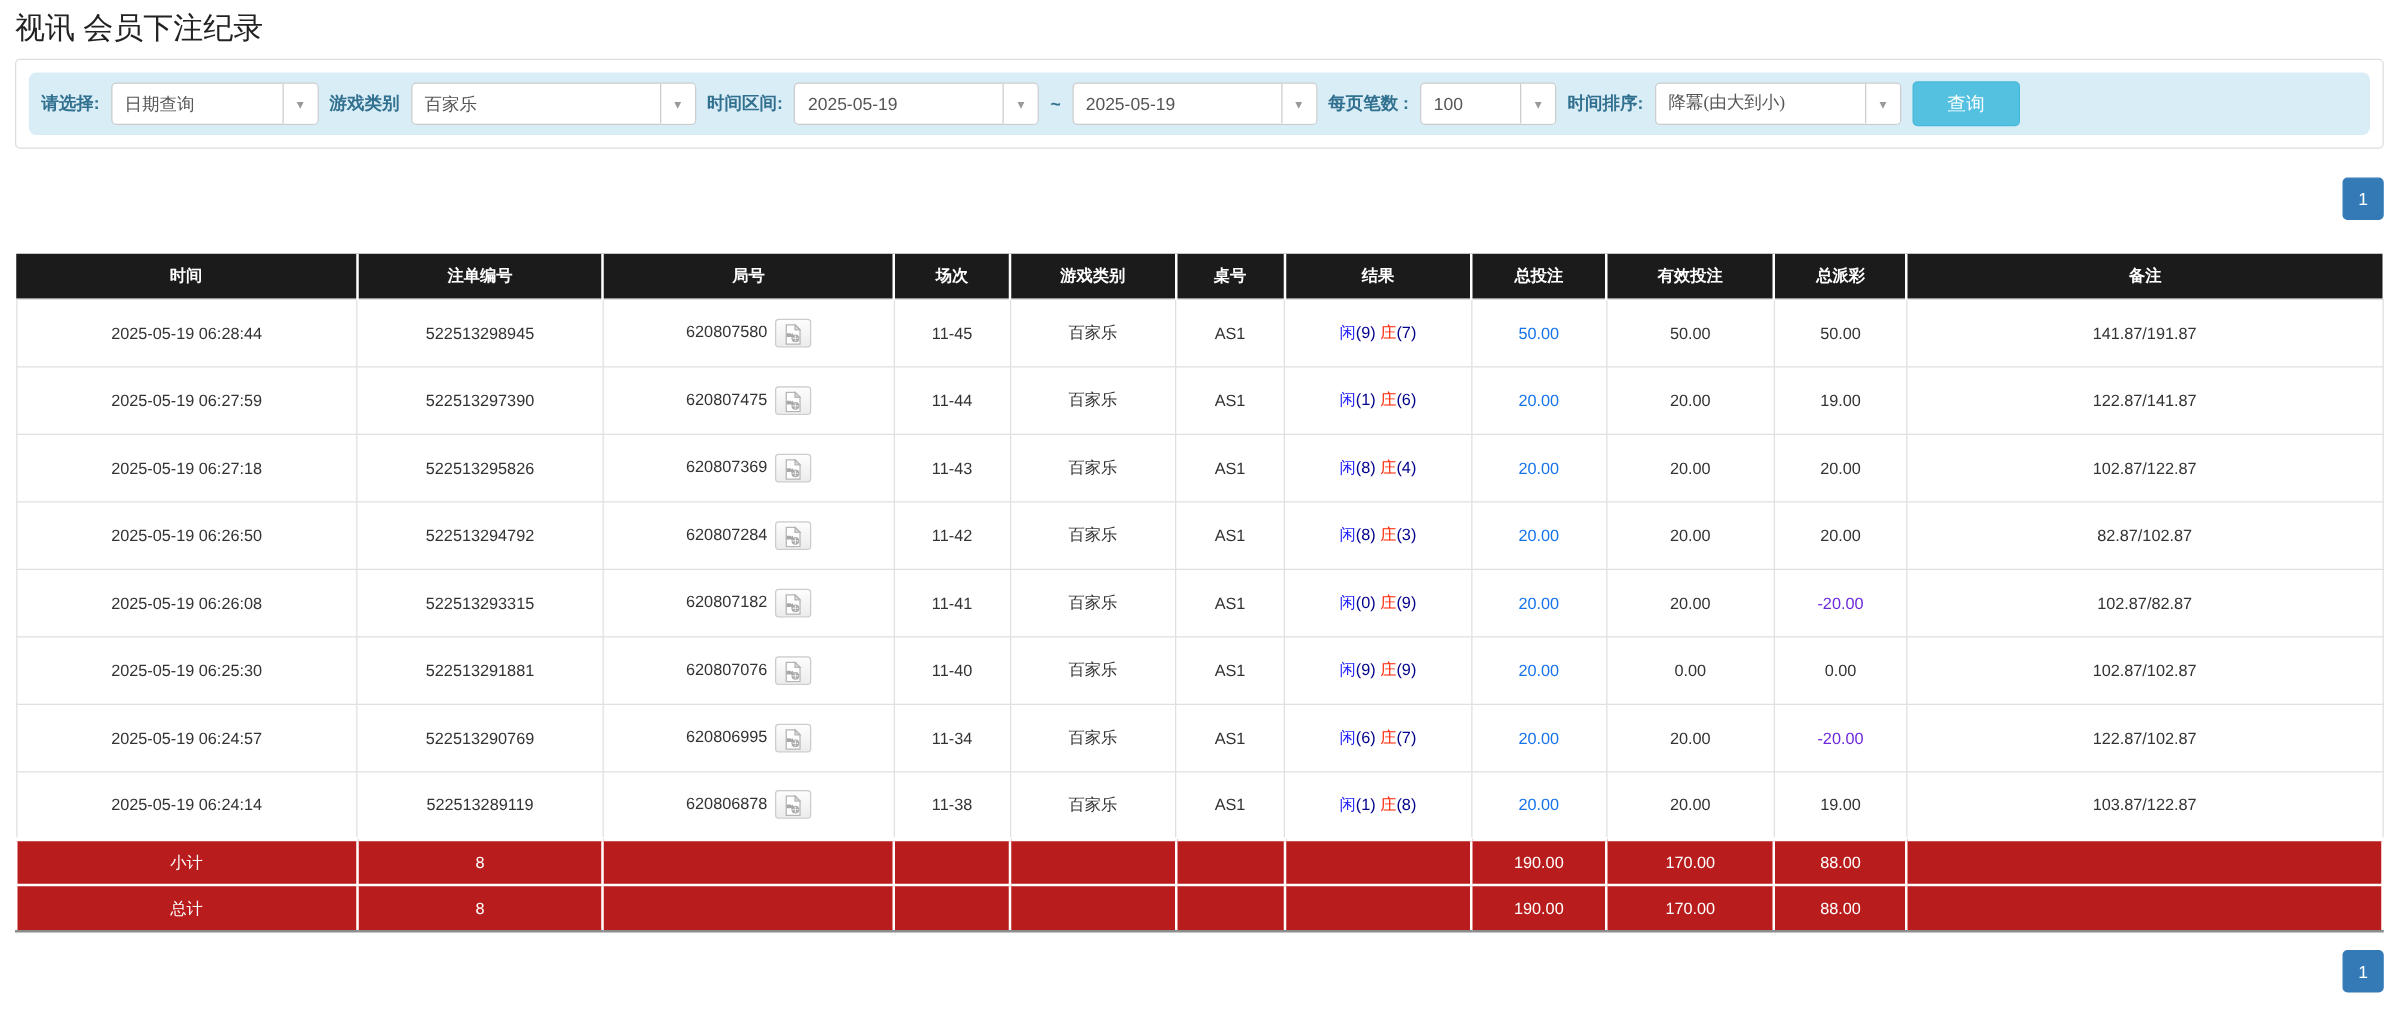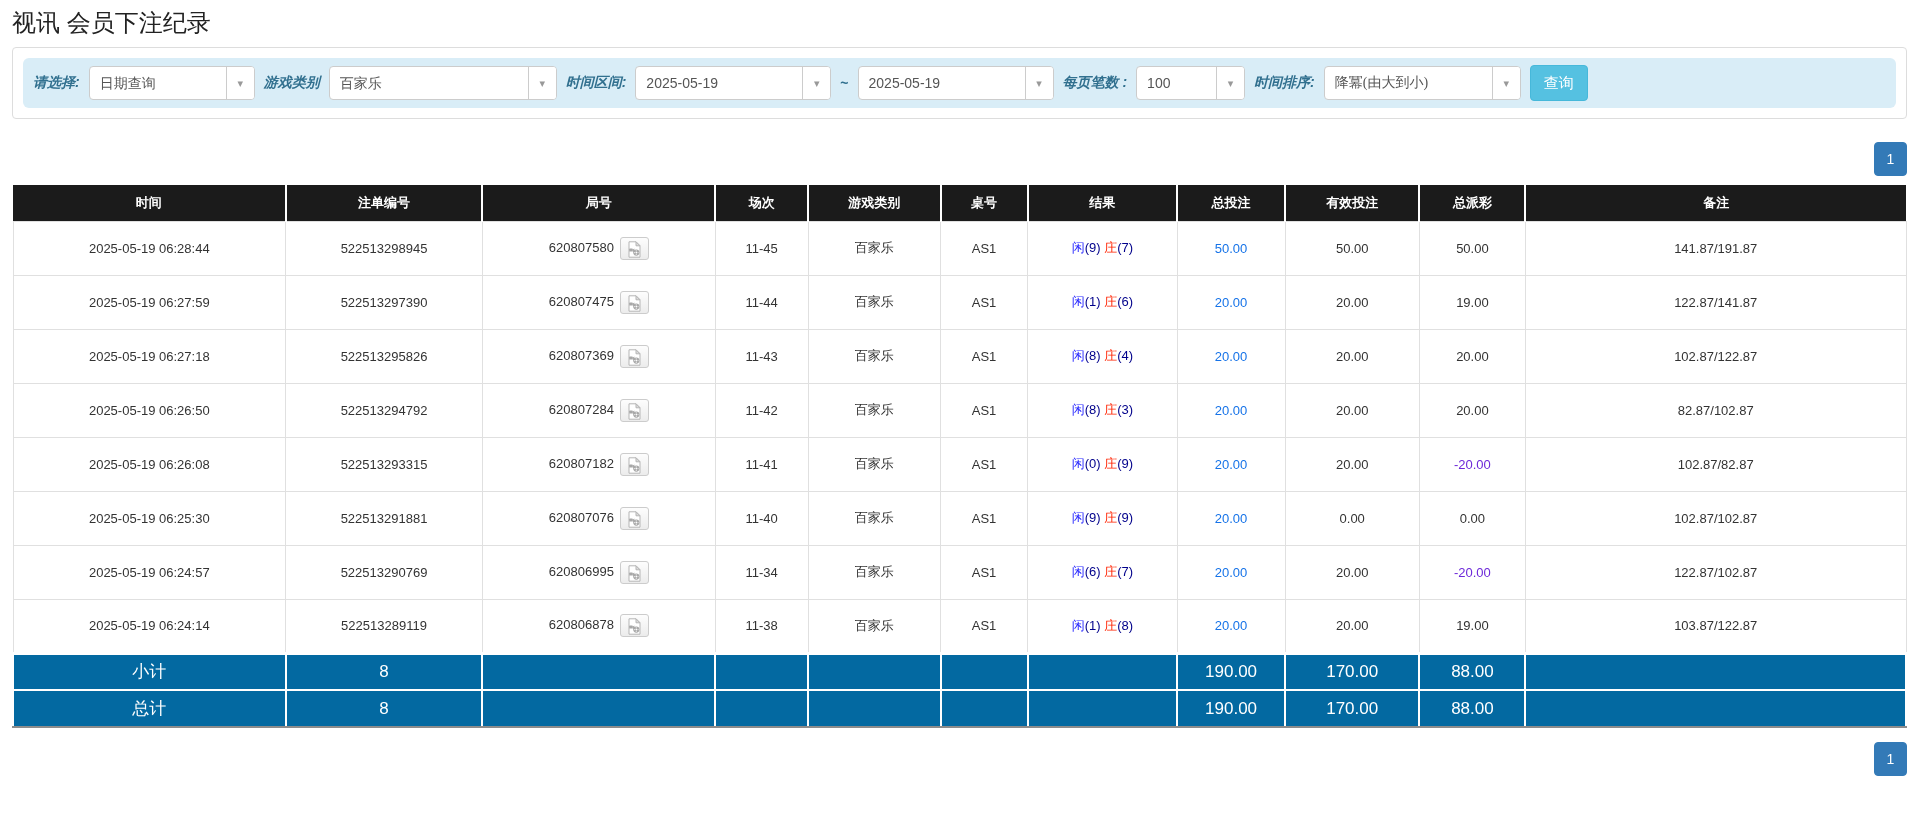--- a/index.html
+++ b/index.html
@@ -12,33 +12,33 @@
   .page { padding:0 12px; }
 
   h1.page-title { margin:8px 0 0 0; font-size:24px; font-weight:500; color:#222; line-height:30px; }
 
   
   .filter-panel { margin-top:9px; border:1px solid #ddd; border-radius:4px; background:#fff; padding:10px; }
   .filter-bar {
     background:#d9edf7; border-radius:6px; padding:7px 10px;
     display:flex; align-items:center; gap:9px; color:#31708f; font-size:14px;
   }
-  .flabel { font-weight:bold; white-space:nowrap;font-style:italic; }
+  .flabel { font-weight:bold; white-space:nowrap; }
   .select {
     display:flex; align-items:stretch; background:#fff; border:1px solid #ccc;
     border-radius:4px; height:34px; overflow:hidden; cursor:pointer; flex:0 0 auto;
   }
   .select .val { padding:0 10px; font-size:14px; color:#555; line-height:32px; flex:1; text-align:left; white-space:nowrap; overflow:hidden; }
   .select .caret { width:28px; border-left:1px solid #ccc; display:flex; align-items:center; justify-content:center; color:#999; font-size:11px; background:#fff; }
   .w-datetype { width:166px; } .w-game { width:228px; } .w-date { width:196px; }
   .w-perpage { width:109px; } .w-sort { width:197px;font-family:Liberation Serif, serif; }
   .tilde { color:#31708f; font-weight:bold; }
   .btn-query {
     background:#55c1e1; border:1px solid #46b8da; color:#fff; border-radius:4px;
-    height:36px; padding:0 13px; font-size:15px; cursor:pointer;
+    height:36px; padding:0 27px; font-size:15px; cursor:pointer;
     font-family:"Liberation Sans","DejaVu Sans",sans-serif;
   }
 
   
   .summary-bar {
     margin-top:24px; background:#dff0d8; border:1px solid #d6e9c6; border-radius:4px;
     color:#3c763d; padding:13px 15px; font-size:13px;
     display:flex; justify-content:space-between; align-items:center;
   }
   .summary-notice { color:#ff0000; }
@@ -47,43 +47,43 @@
   .pagination-row { display:flex; justify-content:flex-end; }
   .pagination-top { margin-top:23px; }
   .pagination-bottom { margin-top:14px; }
   .page-btn {
     min-width:33px; height:34px; background:#337ab7; border:1px solid #337ab7;
     color:#fff; border-radius:4px; font-size:14px; display:flex;
     align-items:center; justify-content:center; cursor:pointer; padding:0 10px;
   }
 
   
-  table.records { width:100%; margin-top:9px; border-collapse:collapse; table-layout:fixed; font-size:13px; }
+  table.records { width:100%; margin-top:27px; border-collapse:collapse; table-layout:fixed; font-size:13px; }
   thead th {
     background:#1b1b1b; color:#fff; font-weight:bold; height:36px;
     text-align:center; vertical-align:middle; font-size:13px;
   }
   thead th + th { border-left:2px solid #fff; }
   tbody td {
     background:#fff; border:1px solid #e0e0e0; height:54px;
     text-align:center; vertical-align:middle; color:#333;
   }
   .bet-link { color:#1673e8; text-decoration:none; cursor:pointer; }
   .res { color:#00008b; }
   .res-player { color:#2222ff; }
   .res-banker { color:#ff2200; }
   .neg { color:#6d28d9; }
   .vbtn {
     display:inline-block; margin-left:6px; padding:3px 6px 1px 6px;
     background:linear-gradient(#fdfdfd,#ececec); border:1px solid #ccc; border-radius:3px;
     vertical-align:middle; cursor:pointer; line-height:0;
   }
   tfoot td {
-    background:#0369a1; color:#fff; border:2px solid #fff; height:37px;
-    text-align:center; vertical-align:middle; font-size:17px;
+    background:#b91c1c; color:#fff; border:2px solid #fff; height:37px;
+    text-align:center; vertical-align:middle; font-size:13px;
   }
   tfoot tr:first-child td { border-top:3px solid #fff; }
   tfoot tr:last-child td { border-bottom:2px solid #8c8c8c;text-align:center; }
 </style>
 </head>
 <body>
 
 <div class="page">
 
   <h1 class="page-title">视讯 会员下注纪录</h1>

